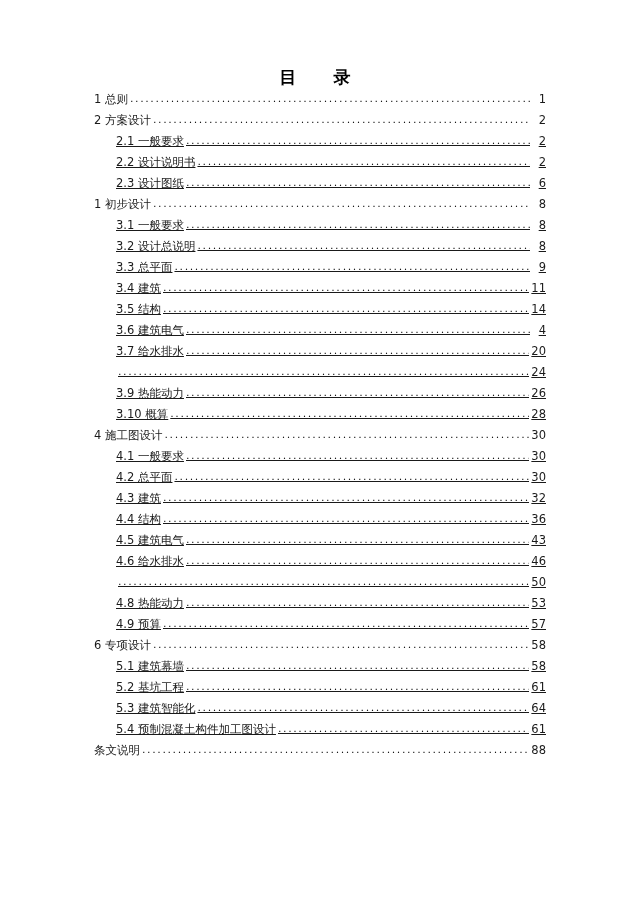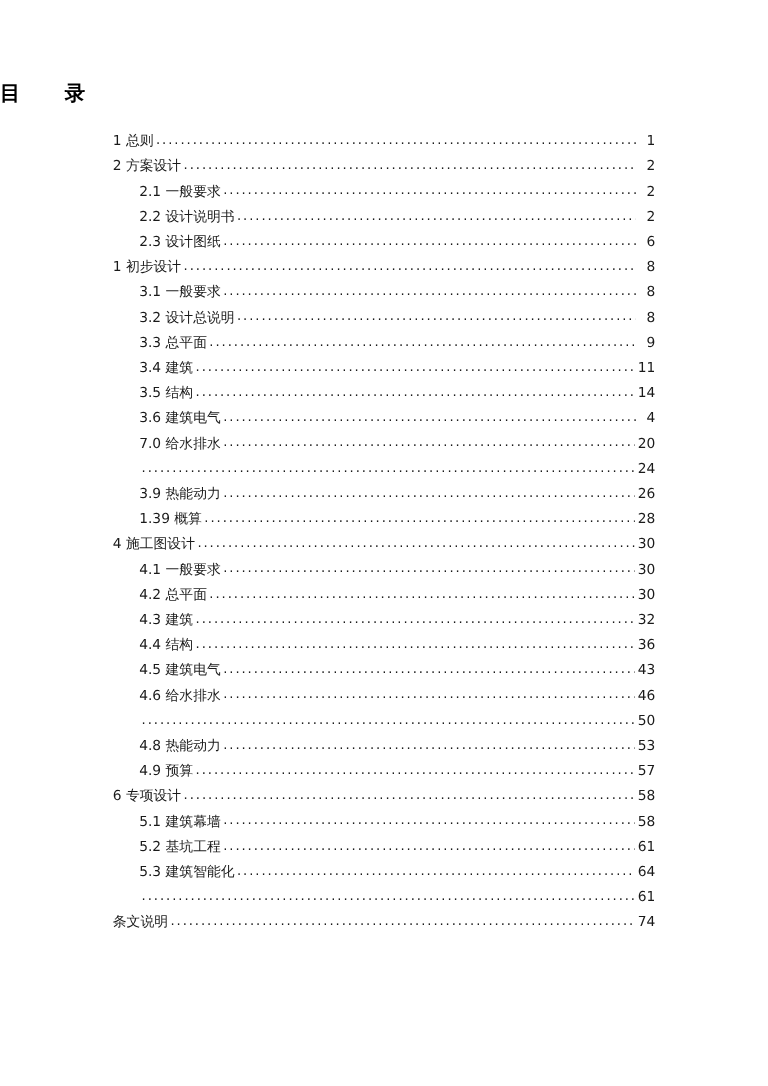--- a/index.html
+++ b/index.html
@@ -16,26 +16,25 @@
     overflow: hidden;
   }
   .page {
     position: relative;
     width: 640px;
     height: 905px;
     box-sizing: border-box;
     padding: 0;
   }
   .toc-title {
-    text-align: left;
+    text-align: center;
     font-size: 17px;
     font-weight: bold;
     letter-spacing: 10px;
     margin-top: 66px;
-    margin-bottom: 18px;
     font-family: "DejaVu Sans", "Liberation Sans", sans-serif;
   }
   .toc-list {
     margin: 0 auto;
     width: 452px;
     padding: 0;
     list-style: none;
   }
   .toc-entry {
     display: flex;
@@ -57,21 +56,21 @@
     color: #1a1a1a;
     position: relative;
     top: -1px;
   }
   .toc-entry .pageno {
     flex: 0 0 auto;
     text-align: right;
     min-width: 14px;
   }
   .lvl1 { padding-left: 0px; }
-  .lvl2 { padding-left: 22px; }
+  .lvl2 { padding-left: 22px; text-decoration: underline; }
 </style>
 </head>
 <body>
 
 <div class="page">
 
   <div class="toc-title">目　录</div>
 
   <ul class="toc-list">
       <li class="toc-entry lvl1">
@@ -128,35 +127,35 @@
         <span class="label">3.5 结构</span>
         <span class="dots">............................................................................................................</span>
         <span class="pageno">14</span>
       </li>
       <li class="toc-entry lvl2">
         <span class="label">3.6 建筑电气</span>
         <span class="dots">............................................................................................................</span>
         <span class="pageno">4</span>
       </li>
       <li class="toc-entry lvl2">
-        <span class="label">7.0 给水排水</span>
+        <span class="label">3.7 给水排水</span>
         <span class="dots">............................................................................................................</span>
         <span class="pageno">20</span>
       </li>
       <li class="toc-entry lvl2">
         <span class="dots">............................................................................................................</span>
         <span class="pageno">24</span>
       </li>
       <li class="toc-entry lvl2">
         <span class="label">3.9 热能动力</span>
         <span class="dots">............................................................................................................</span>
         <span class="pageno">26</span>
       </li>
       <li class="toc-entry lvl2">
-        <span class="label">1.39 概算</span>
+        <span class="label">3.10 概算</span>
         <span class="dots">............................................................................................................</span>
         <span class="pageno">28</span>
       </li>
       <li class="toc-entry lvl1">
         <span class="label">4 施工图设计</span>
         <span class="dots">............................................................................................................</span>
         <span class="pageno">30</span>
       </li>
       <li class="toc-entry lvl2">
         <span class="label">4.1 一般要求</span>
@@ -216,23 +215,24 @@
         <span class="label">5.2 基坑工程</span>
         <span class="dots">............................................................................................................</span>
         <span class="pageno">61</span>
       </li>
       <li class="toc-entry lvl2">
         <span class="label">5.3 建筑智能化</span>
         <span class="dots">............................................................................................................</span>
         <span class="pageno">64</span>
       </li>
       <li class="toc-entry lvl2">
+        <span class="label">5.4 预制混凝土构件加工图设计</span>
         <span class="dots">............................................................................................................</span>
         <span class="pageno">61</span>
       </li>
       <li class="toc-entry lvl1">
         <span class="label">条文说明</span>
         <span class="dots">............................................................................................................</span>
-        <span class="pageno">74</span>
+        <span class="pageno">88</span>
       </li>
     </ul>
 
 </div>
 
 </body></html>

